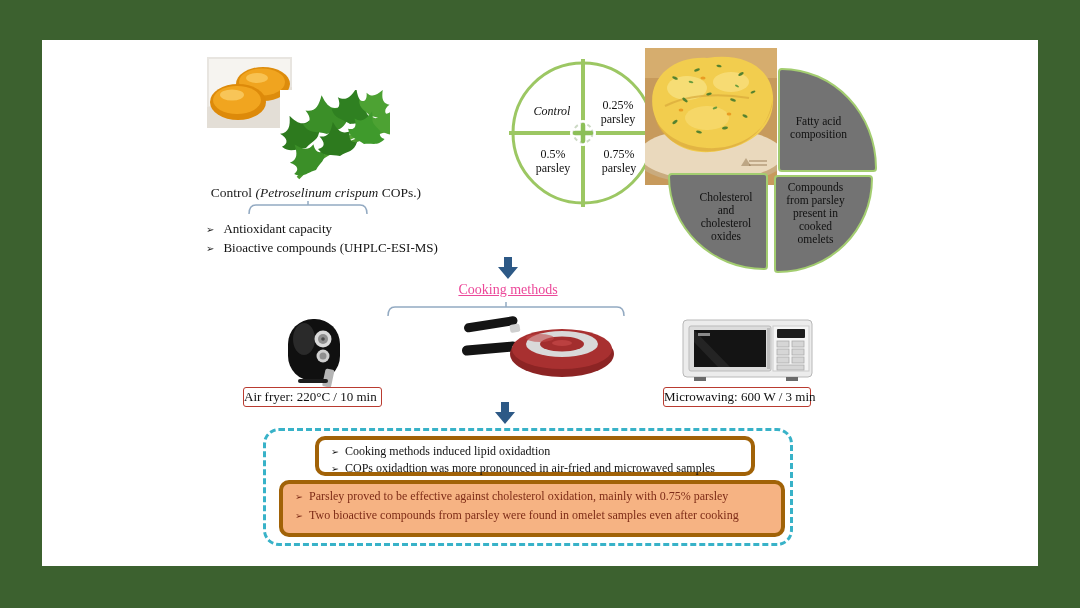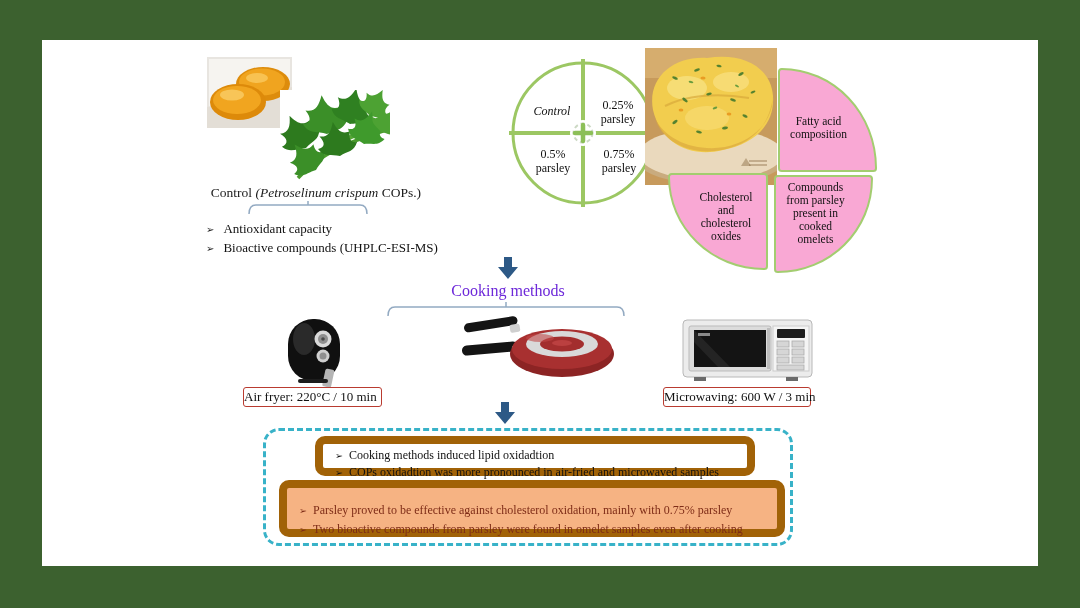--- a/index.html
+++ b/index.html
@@ -7,28 +7,28 @@
   .canvas{position:absolute;left:42px;top:40px;width:996px;height:526px;background:#ffffff;overflow:hidden;}
   .abs{position:absolute;}
   .ctr{text-align:center;}
   
   .title{font-size:13.5px;color:#1a1a1a;}
   .bullets{font-size:13px;color:#111;line-height:18px;white-space:nowrap;}
   .bullet-glyph{font-family:"DejaVu Sans",sans-serif;font-size:10px;color:#222;margin-right:9px;}
   
   .pielab{font-size:12px;line-height:14px;color:#111;text-align:center;}
   
-  .quad{position:absolute;border:2px solid #a3cd70;background:#f9a8d4;display:flex;align-items:center;justify-content:center;font-size:11.5px;line-height:13px;color:#111;text-align:center;box-sizing:border-box;}
-  
-  .flowtxt{font-size:16px;color:#6d28d9;}
+  .quad{position:absolute;border:2px solid #a3cd70;background:#737373;display:flex;align-items:center;justify-content:center;font-size:11.5px;line-height:13px;color:#111;text-align:center;box-sizing:border-box;}
+  
+  .flowtxt{font-size:14px;color:#ec4899;text-decoration:underline;}
   
   .devlab{position:absolute;border:1.6px solid #b93b30;border-radius:3px;background:#fff;font-size:13px;color:#111;line-height:17px;height:18px;box-sizing:content-box;white-space:nowrap;}
   
   .dashedbox{position:absolute;border:3px dashed #38b2c8;border-radius:16px;box-sizing:border-box;}
-  .findbox{position:absolute;border:8px solid #a16207;border-radius:10px;box-sizing:border-box;}
+  .findbox{position:absolute;border:4px solid #a16207;border-radius:10px;box-sizing:border-box;}
   .findbox.white{background:#fff;color:#111;}
   .findbox.peach{background:#f6b383;color:#7e2c17;}
   .finding-line{font-size:12px;line-height:17px;white-space:nowrap;padding-left:12px;}
   .findbox.peach .finding-line{line-height:18px;}
   .finding-line .bullet-glyph{font-size:9.5px;color:inherit;margin-right:6px;}
 </style>
 </head>
 <body>
 
 <div class="frame">
@@ -196,19 +196,19 @@
     <path d="M6,0 H14 V10 H20 L10,22 L0,10 H6 Z" fill="#2d5986"></path>
   </svg>
 
   <div class="dashedbox" style="left:221px;top:388px;width:530px;height:118px;"></div>
 
   <div class="findbox white" style="left:273px;top:396px;width:440px;height:40px;padding-top:3px;">
     <div class="finding-line"><span class="bullet-glyph">➢</span><span>Cooking methods induced lipid oxidadtion</span></div>
     <div class="finding-line"><span class="bullet-glyph">➢</span><span>COPs oxidadtion was more pronounced in air-fried and microwaved samples</span></div>
   </div>
 
-  <div class="findbox peach" style="left:237px;top:440px;width:506px;height:57px;padding-top:13px;">
+  <div class="findbox peach" style="left:237px;top:440px;width:506px;height:57px;padding-top:3px;">
     <div class="finding-line"><span class="bullet-glyph">➢</span><span>Parsley proved to be effective against cholesterol oxidation, mainly with 0.75% parsley</span></div>
     <div class="finding-line"><span class="bullet-glyph">➢</span><span>Two bioactive compounds from parsley were found in omelet samples even after cooking</span></div>
   </div>
 
  </div>
 </div>
 
 </body></html>

